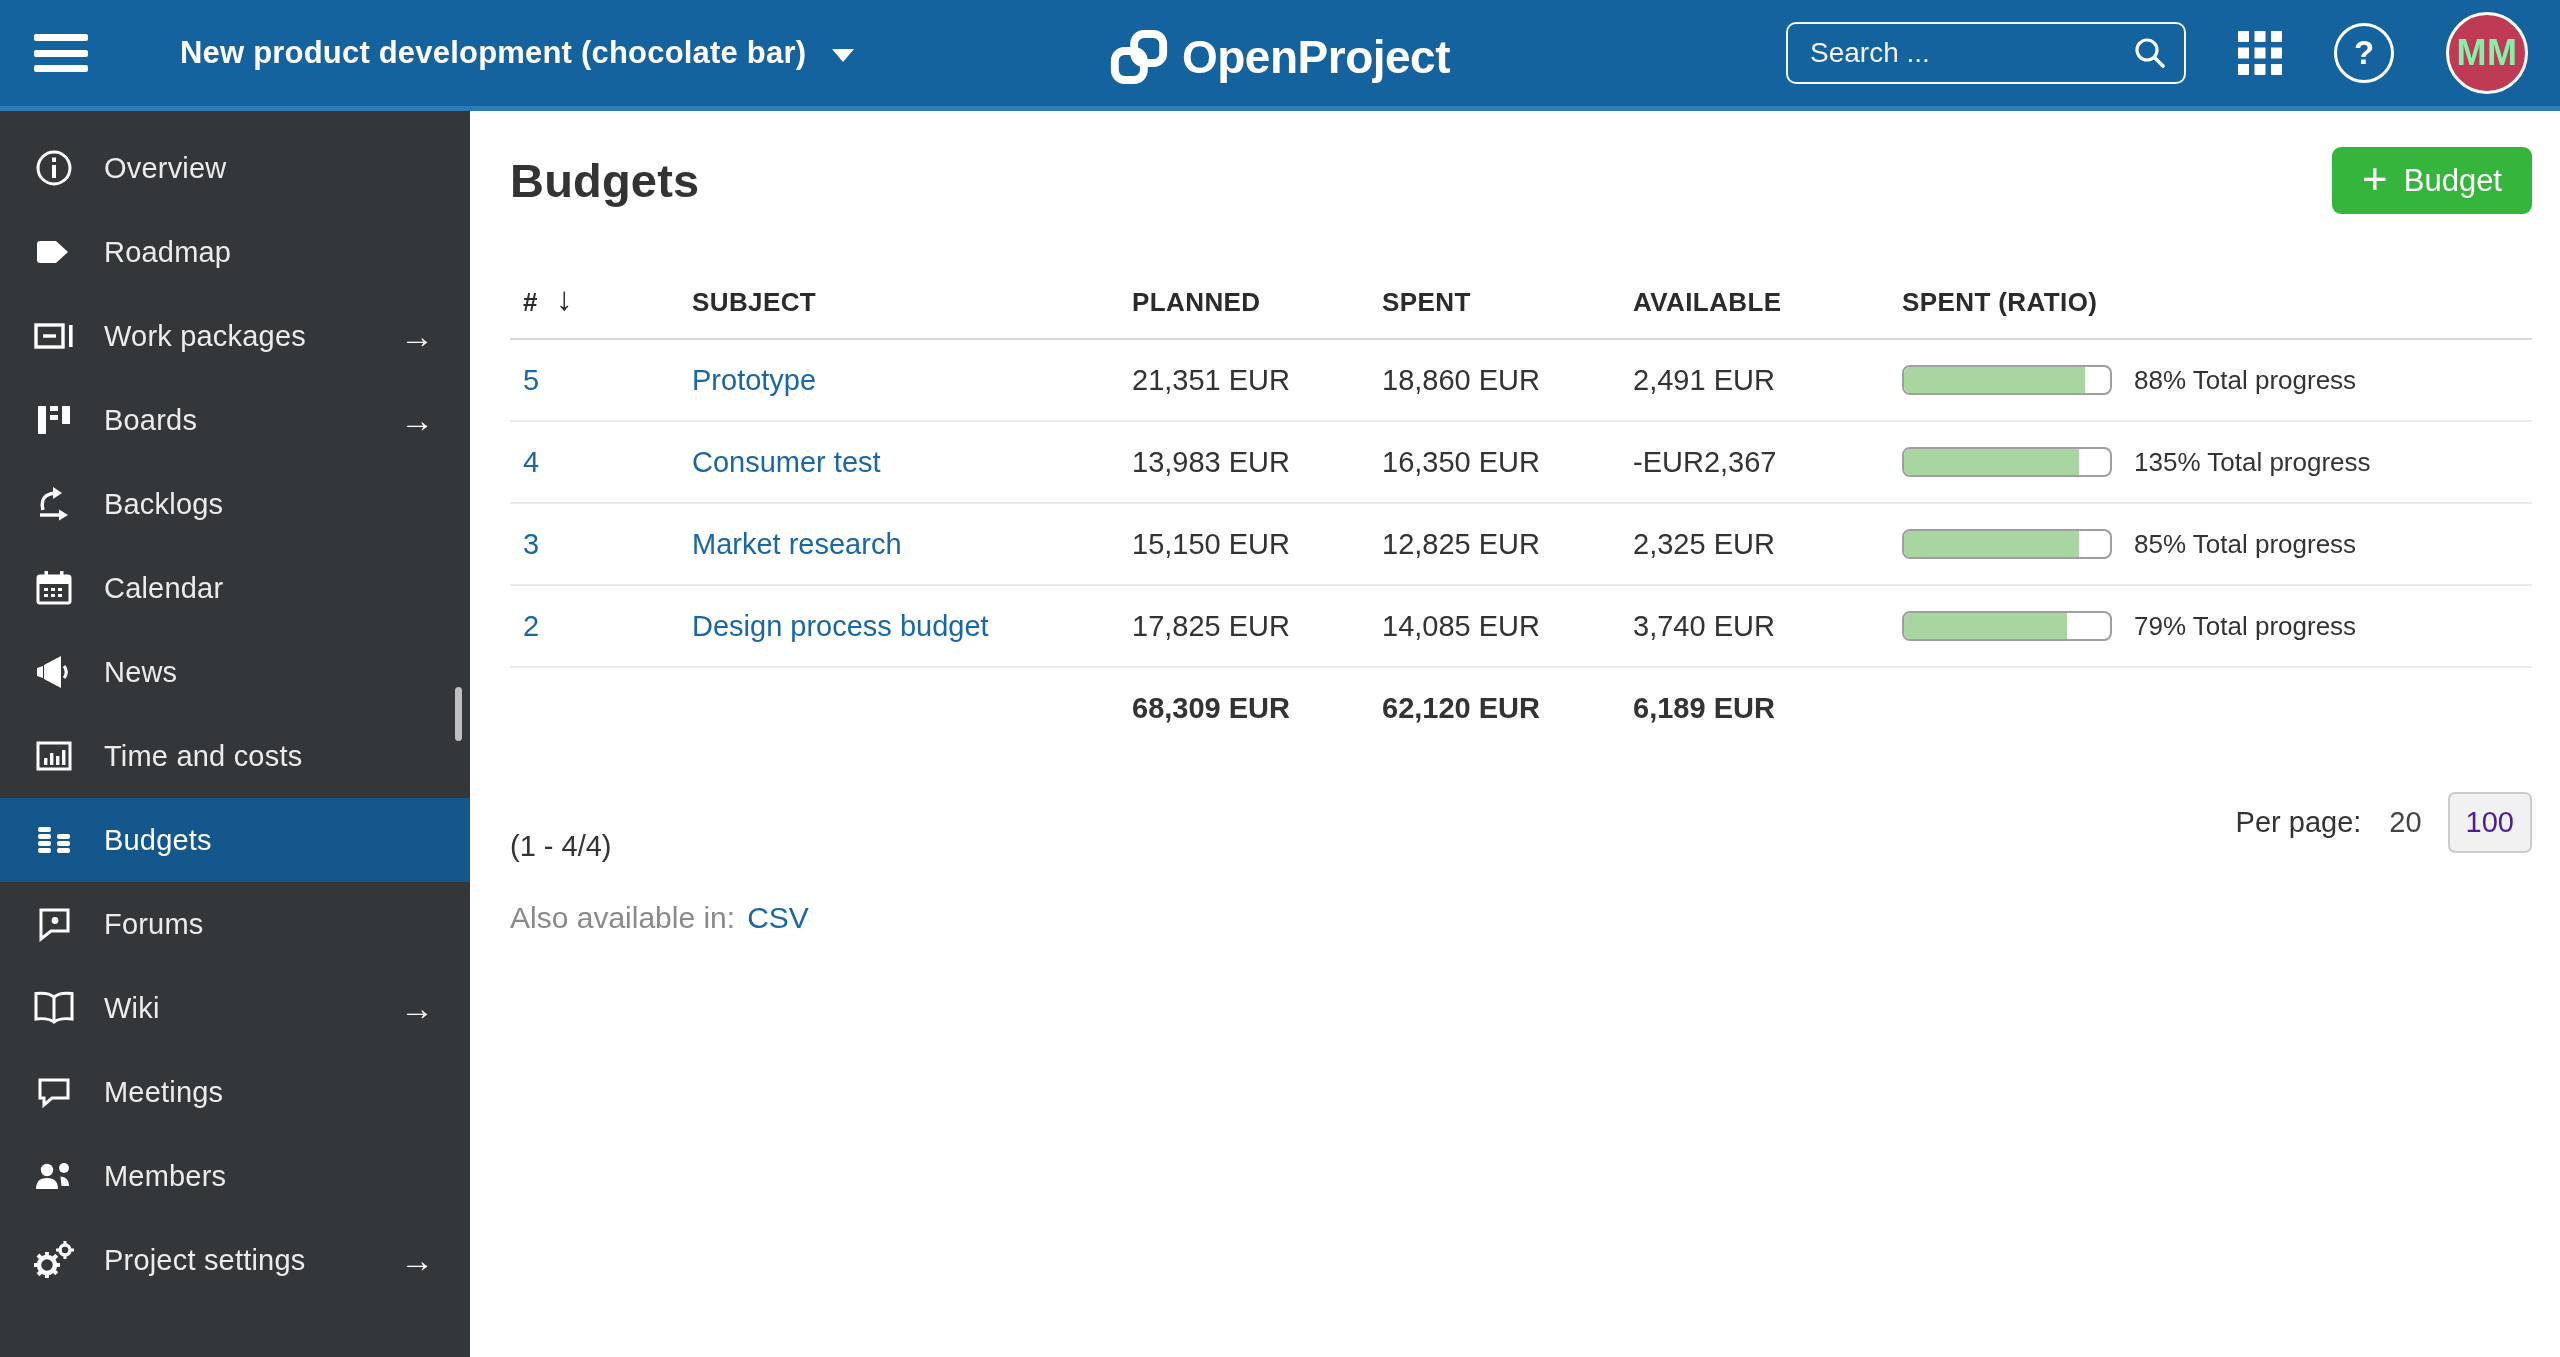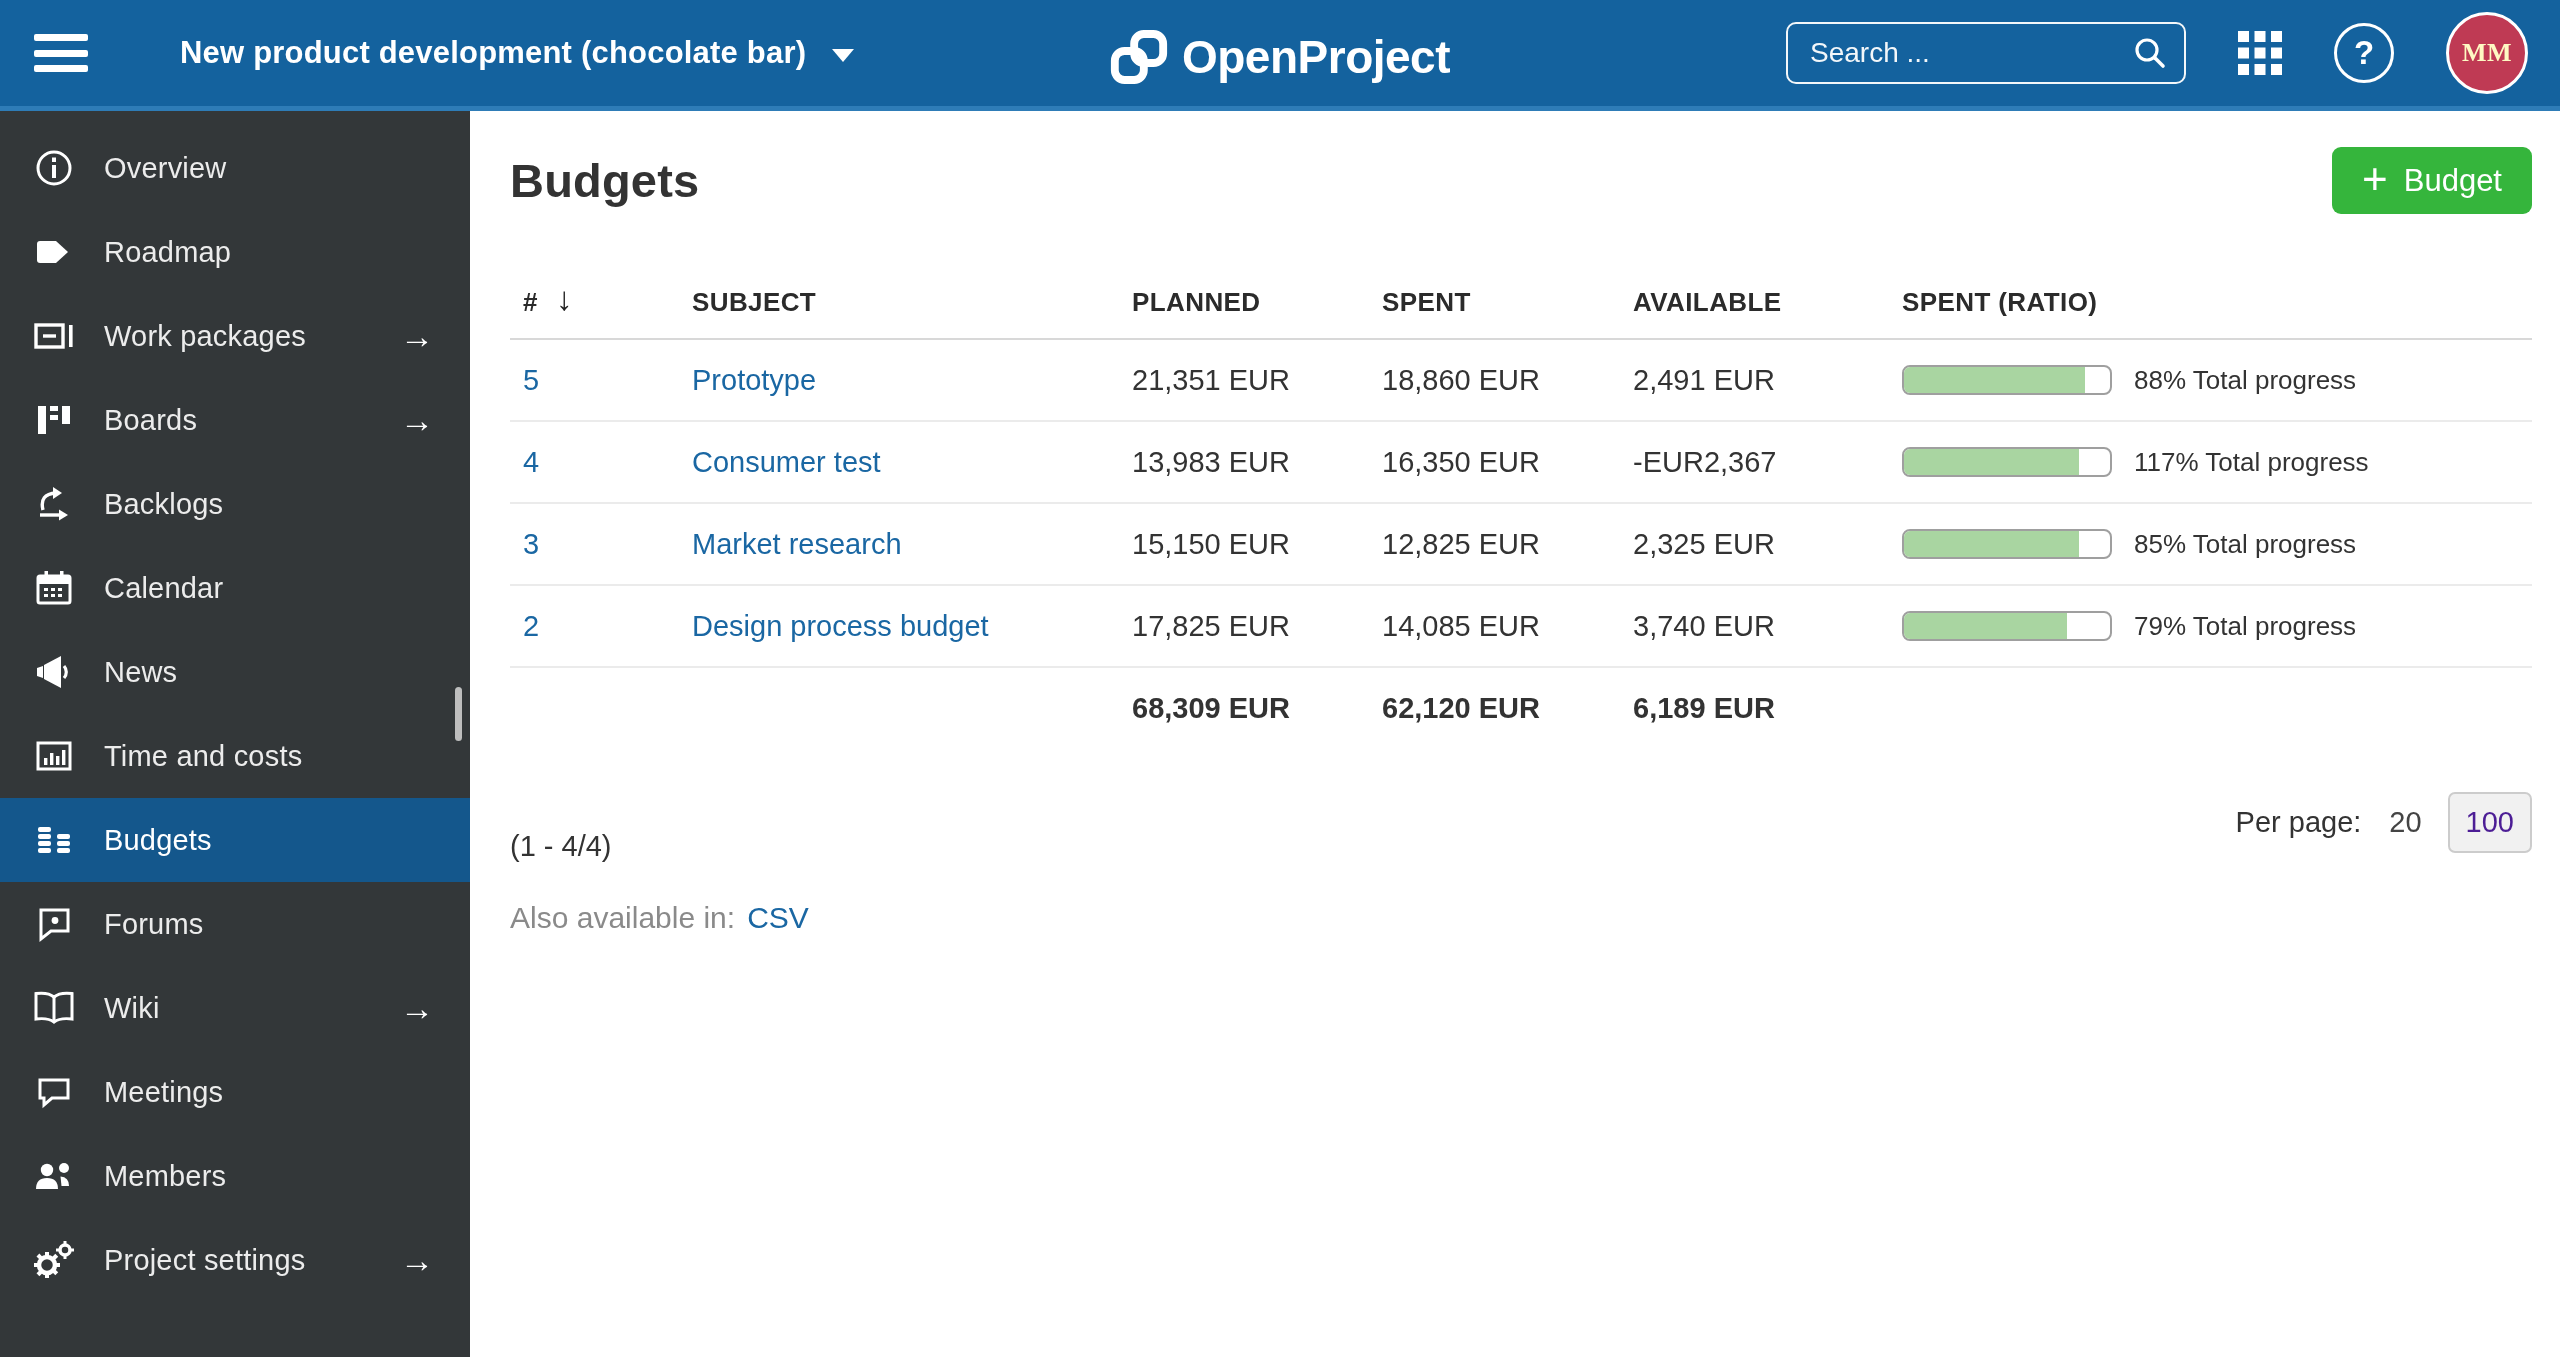--- a/index.html
+++ b/index.html
@@ -22,22 +22,22 @@
   .topbar-right{margin-left:auto;display:flex;align-items:center;margin-right:32px;gap:52px;}
   .searchbox{width:400px;height:62px;border:2.5px solid rgba(255,255,255,.95);border-radius:10px;
     display:flex;align-items:center;padding:0 16px 0 20px;box-sizing:border-box;}
   .searchbox input{flex:1;background:transparent;border:none;outline:none;color:#fff;
     font-size:28px;font-family:inherit;min-width:0;}
   .searchbox input::placeholder{color:#fff;opacity:.95;}
   .icon-btn{display:flex;align-items:center;justify-content:center;cursor:pointer;}
   .help-circle{width:54px;height:54px;border:3.5px solid #fff;border-radius:50%;color:#fff;
     font-size:33px;font-weight:700;display:flex;align-items:center;justify-content:center;}
   .avatar{width:76px;height:76px;border-radius:50%;background:var(--avatar-bg);
-    border:3px solid #fff;color:#fef9c3;font-size:26px;font-weight:700;
-    display:flex;align-items:center;justify-content:center;letter-spacing:.5px;cursor:pointer;font-family:Liberation Serif, serif;}
+    border:3px solid #fff;color:#86efac;font-size:36px;font-weight:700;
+    display:flex;align-items:center;justify-content:center;letter-spacing:.5px;cursor:pointer;}
 
   
   .layout{flex:1;display:flex;min-height:0;}
   .sidebar{width:470px;flex:0 0 auto;background:var(--sidebar-bg);position:relative;
     padding-top:15px;box-sizing:border-box;}
   .side-item{height:84px;display:flex;align-items:center;padding-left:30px;cursor:pointer;
     color:#ececec;}
   .side-item.active{background:var(--active-blue);color:#fff;}
   .side-icon{width:48px;display:flex;justify-content:center;align-items:center;flex:0 0 auto;}
   .side-icon svg{display:block;}
@@ -370,21 +370,21 @@
             <div class="trow tr">
               <div class="td "><a>4</a></div>
               <div class="td "><a>Consumer test</a></div>
               <div class="td ">13,983 EUR</div>
               <div class="td ">16,350 EUR</div>
               <div class="td ">-EUR2,367</div>
               <div class="td ratio-cell">
                 <div class="pbar">
                   <div class="pfill" style="width: 85%;"></div>
                 </div>
-                <span class="plabel">117% Total progress</span>
+                <span class="plabel">135% Total progress</span>
               </div>
             </div>
             <div class="trow tr">
               <div class="td "><a>3</a></div>
               <div class="td "><a>Market research</a></div>
               <div class="td ">15,150 EUR</div>
               <div class="td ">12,825 EUR</div>
               <div class="td ">2,325 EUR</div>
               <div class="td ratio-cell">
                 <div class="pbar">

